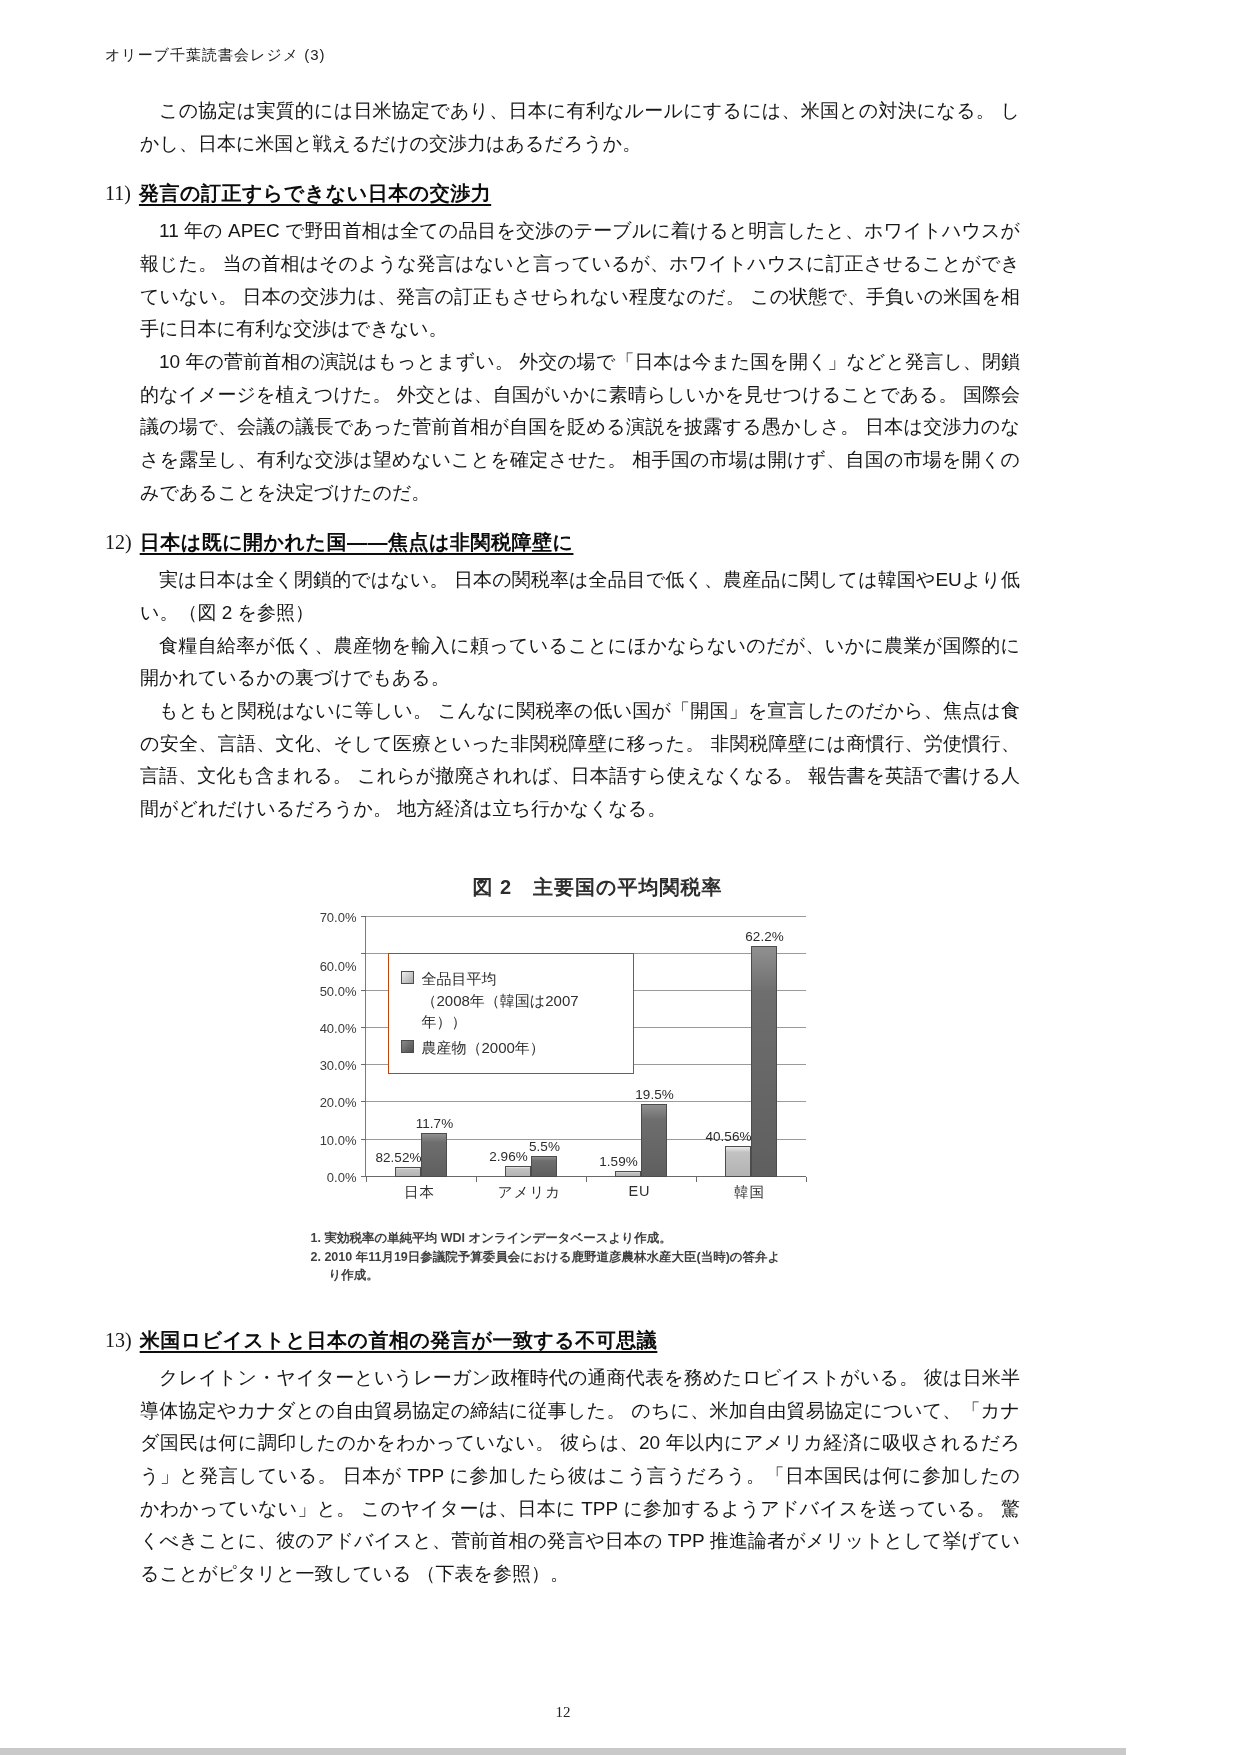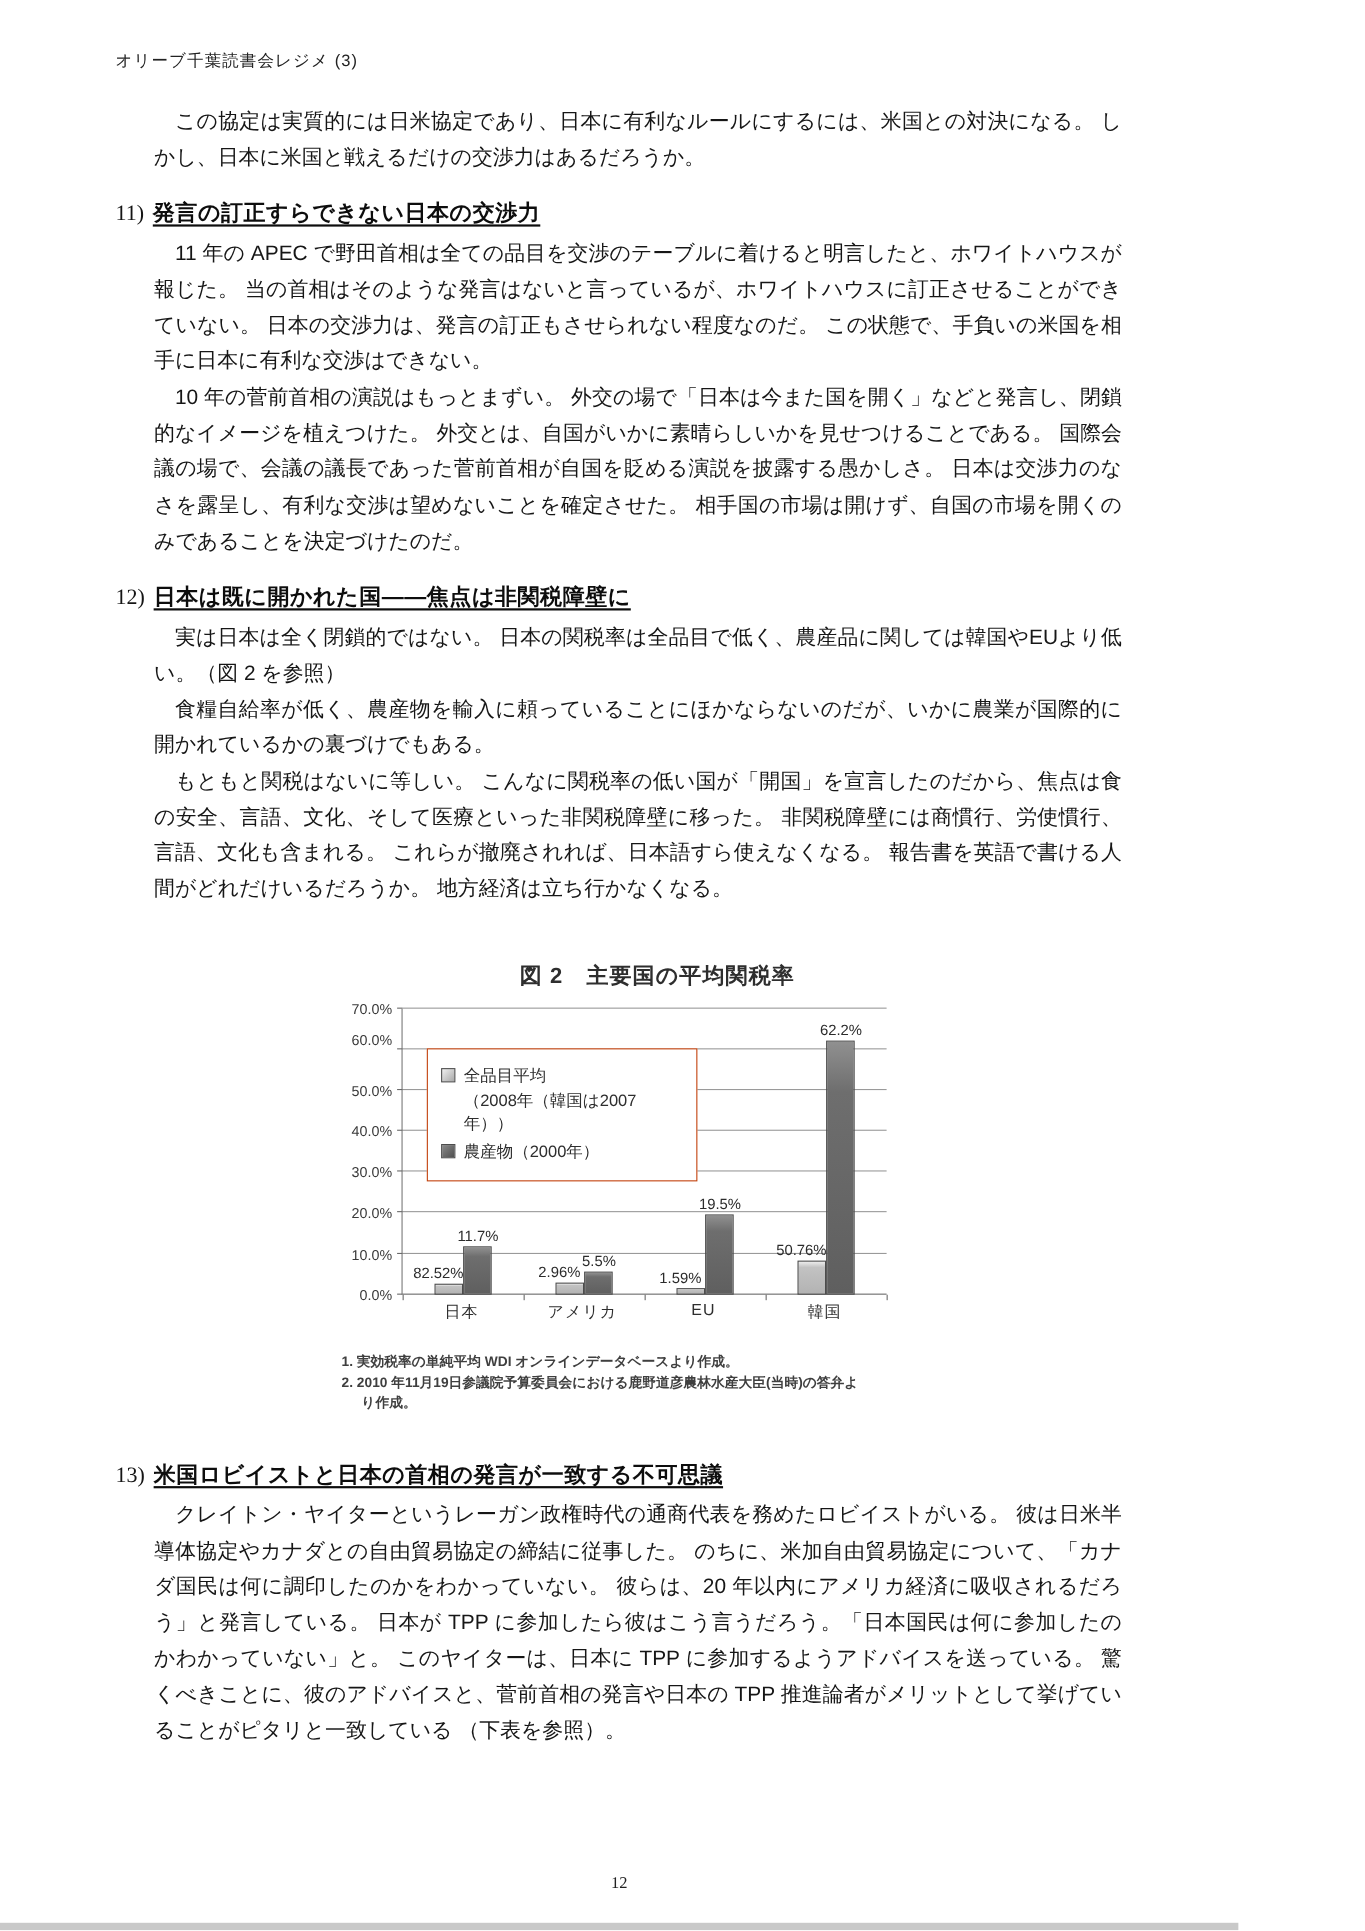--- a/index.html
+++ b/index.html
@@ -81,21 +81,21 @@
   <figure class="figure" style="margin-top:48px;">
     <div class="chart-title">図 2　主要国の平均関税率</div>
     <div class="plot-row">
       <div class="y-axis" id="yAxis">
           <div class="ylab" style="bottom: -8px;">0.0%</div>
           <div class="ylab" style="bottom: 29.1429px;">10.0%</div>
           <div class="ylab" style="bottom: 66.2857px;">20.0%</div>
           <div class="ylab" style="bottom: 103.429px;">30.0%</div>
           <div class="ylab" style="bottom: 140.571px;">40.0%</div>
           <div class="ylab" style="bottom: 177.714px;">50.0%</div>
-          <div class="ylab" style="bottom: 224px; text-align: center;">60.0%</div>
+          <div class="ylab" style="bottom: 203px; text-align: center;">60.0%</div>
           <div class="ylab" style="bottom: 252px;">70.0%</div>
         </div>
       <div class="plot" id="plot">
         <div class="legend">
           <div class="legend-item">
             <span class="swatch swatch-0"></span>
             <span class="legend-label">全品目平均
 （2008年（韓国は2007年））</span>
           </div>
           <div class="legend-item">
@@ -130,21 +130,21 @@
           <div class="datalabel" style="left: 69px; bottom: 45.4571px;">11.7%</div>
           <div class="bar bar-light" style="left: 139px; width: 26px; height: 10.9943px;"></div>
           <div class="datalabel" style="left: 143px; bottom: 12.9943px;">2.96%</div>
           <div class="bar bar-dark" style="left: 165px; width: 26px; height: 20.4286px;"></div>
           <div class="datalabel" style="left: 179px; bottom: 22.4286px;">5.5%</div>
           <div class="bar bar-light" style="left: 249px; width: 26px; height: 5.90571px;"></div>
           <div class="datalabel" style="left: 253px; bottom: 7.90571px;">1.59%</div>
           <div class="bar bar-dark" style="left: 275px; width: 26px; height: 72.4286px;"></div>
           <div class="datalabel" style="left: 289px; bottom: 74.4286px;">19.5%</div>
           <div class="bar bar-light" style="left: 359px; width: 26px; height: 30.94px;"></div>
-          <div class="datalabel" style="left: 363px; bottom: 32.94px;">50.76%</div>
+          <div class="datalabel" style="left: 363px; bottom: 32.94px;">40.56%</div>
           <div class="bar bar-dark" style="left: 385px; width: 26px; height: 231.029px;"></div>
           <div class="datalabel" style="left: 399px; bottom: 233.029px;">62.2%</div>
         </div>
     </div>
     <div class="x-axis" id="xAxis">
         <div class="xlab" style="left: 55px;">日本</div>
         <div class="xlab" style="left: 165px;">アメリカ</div>
         <div class="xlab" style="left: 275px;">EU</div>
         <div class="xlab" style="left: 385px;">韓国</div>
       </div>

